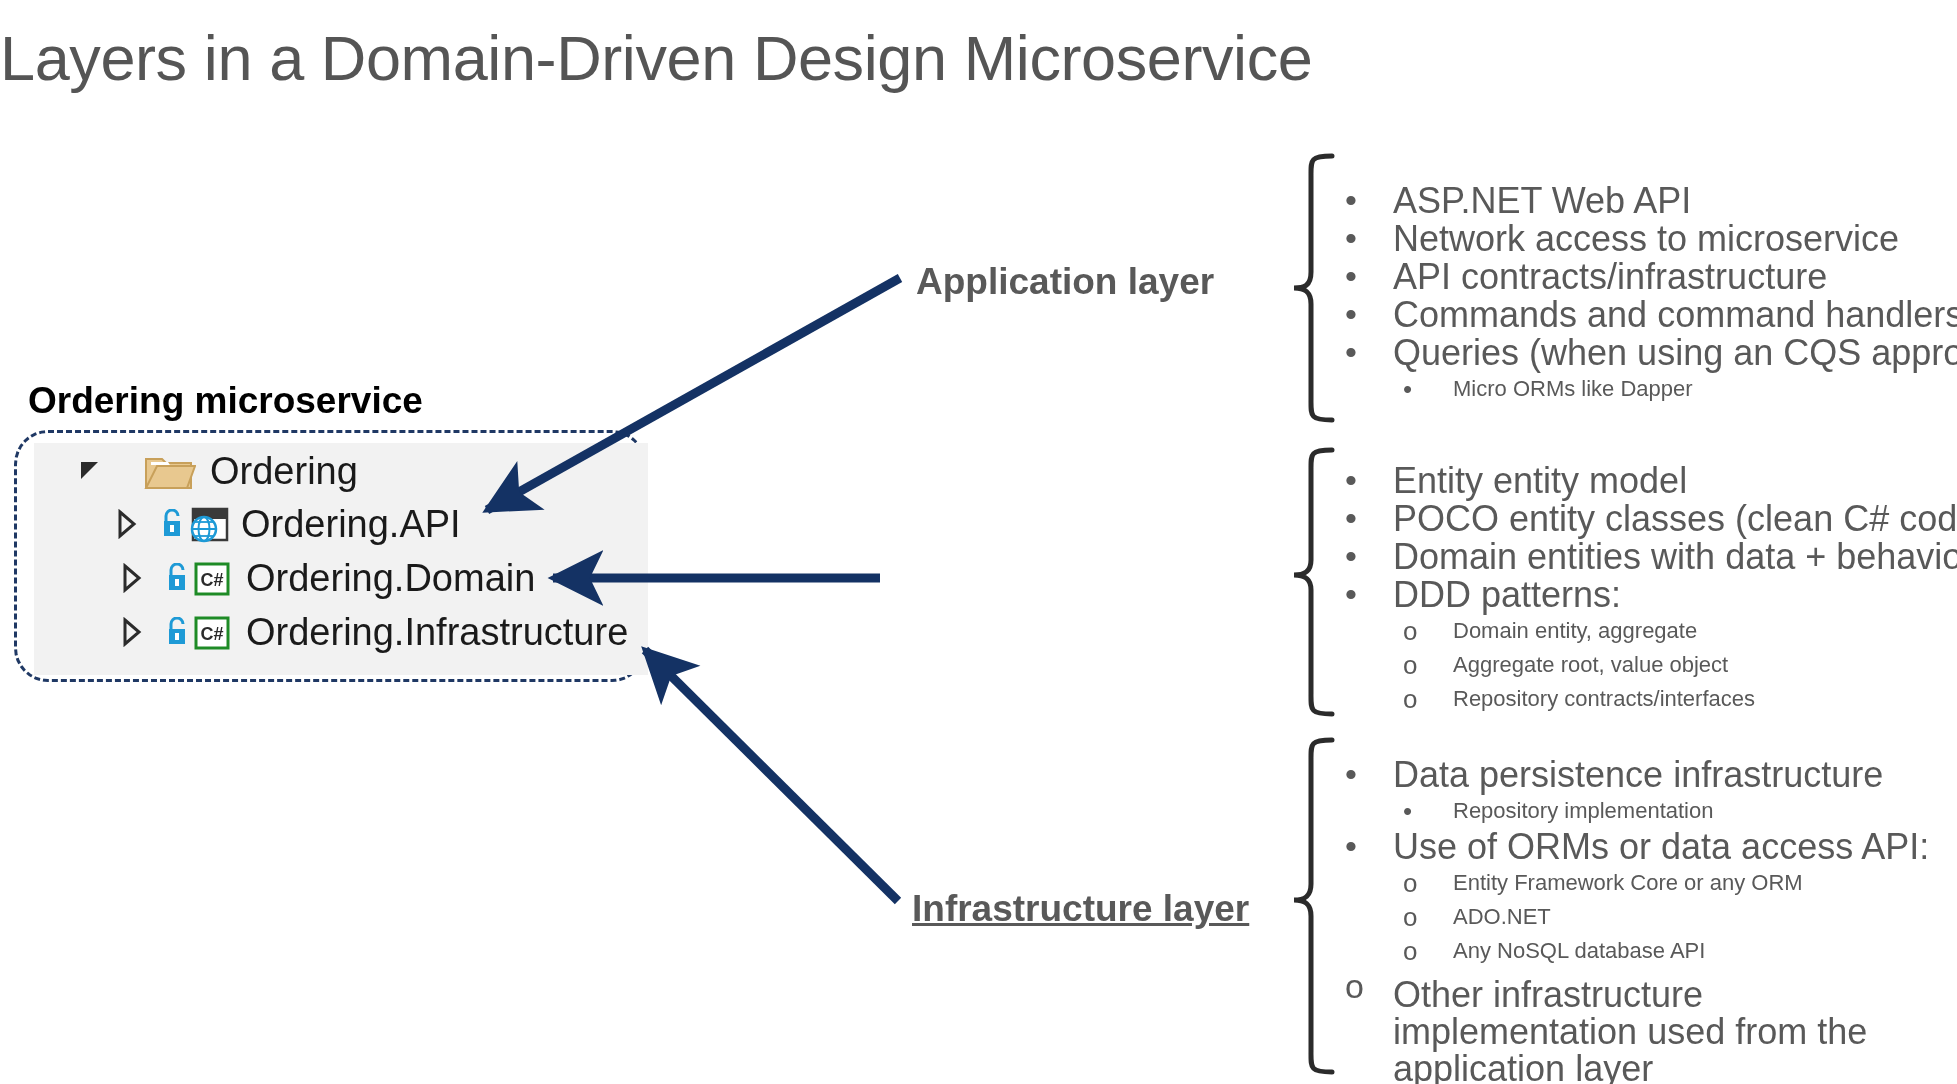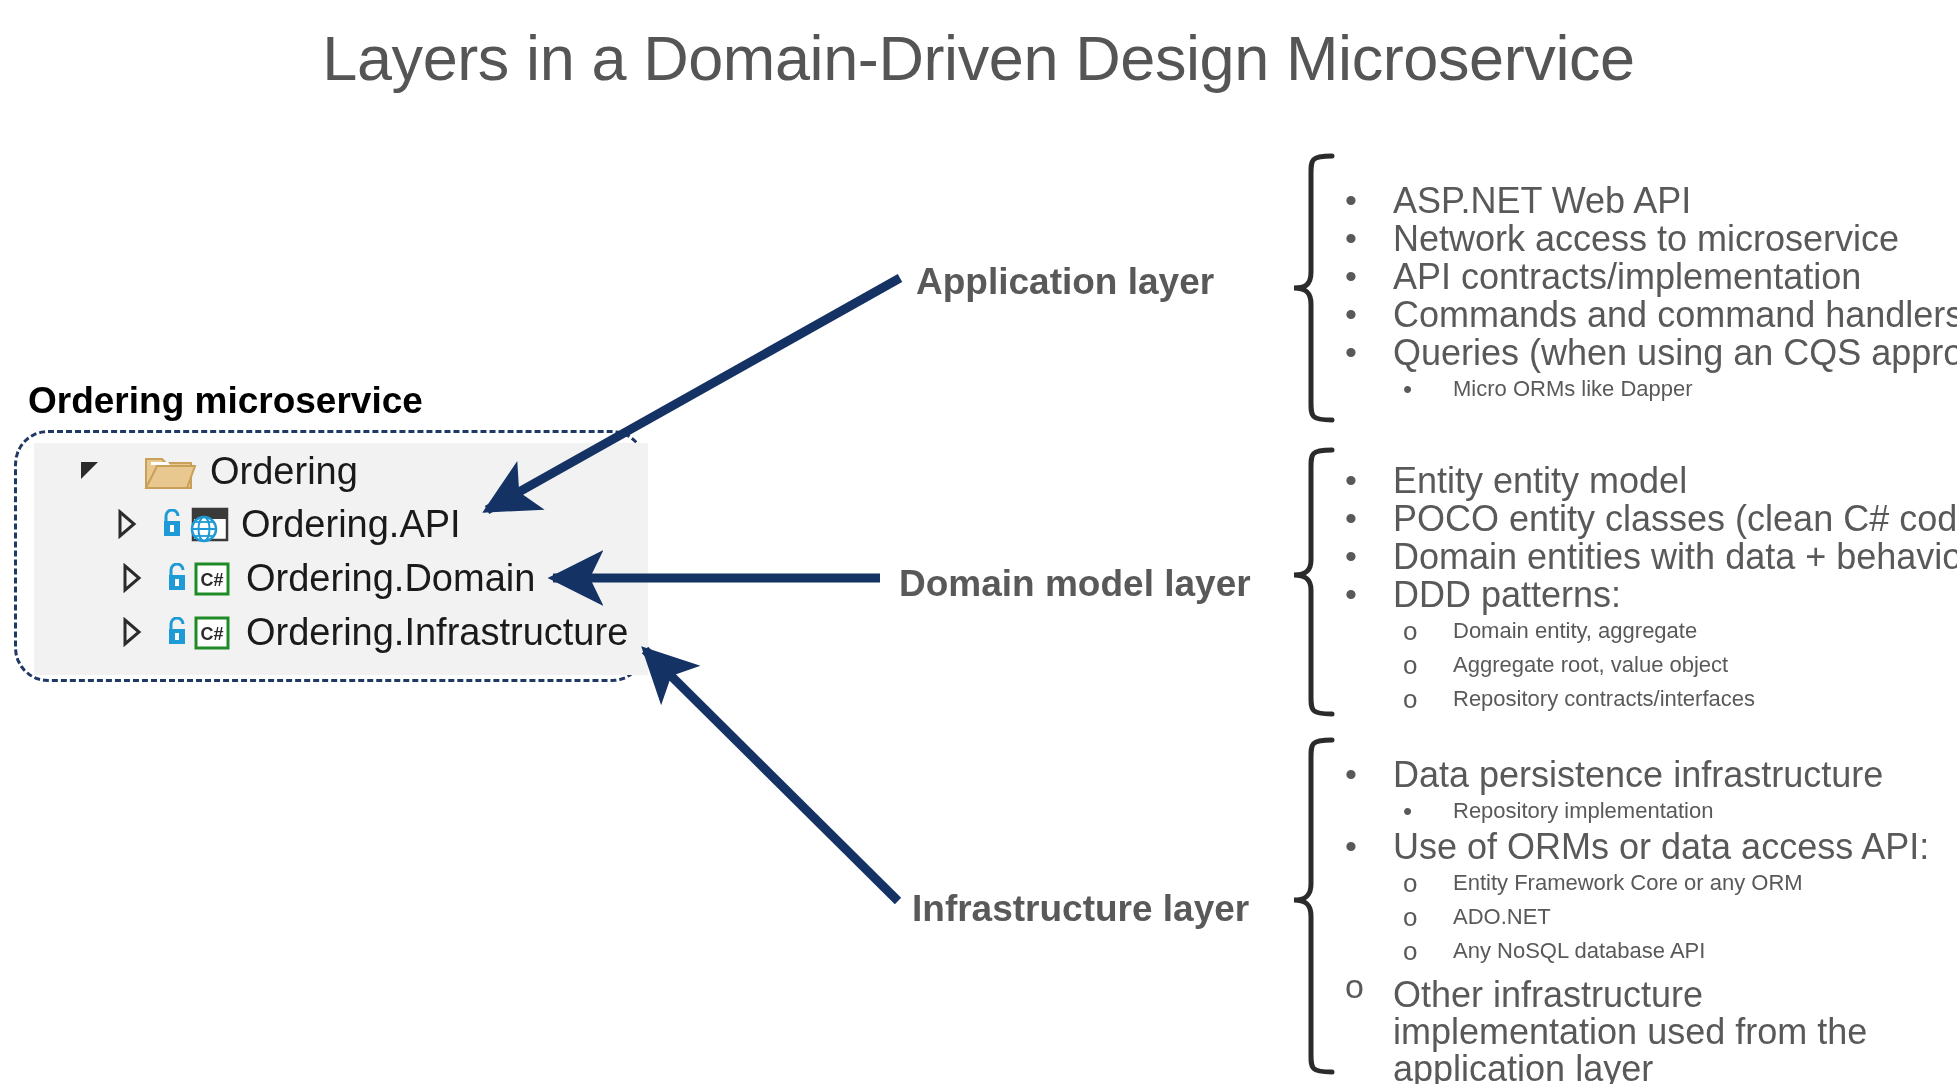--- a/index.html
+++ b/index.html
@@ -8,21 +8,20 @@
     background:#ffffff;
     font-family:"Liberation Sans","DejaVu Sans",sans-serif;
     overflow:hidden;
     position:relative;
   }
   #stage{position:absolute;left:0;top:0;width:1957px;height:1084px;}
 
   
   #title{
     position:absolute;left:0;top:22px;width:1957px;
-    text-align:center;
     font-size:63px;
     font-weight:400;
     color:#555555;
     letter-spacing:-0.4px;
     white-space:nowrap;
   }
 
   
   #se-caption{
     position:absolute;left:28px;top:380px;
@@ -196,22 +195,21 @@
     <span class="proj-ico">
       <svg width="40" height="38" viewBox="0 0 40 38">
         <rect x="4" y="4" width="32" height="30" fill="#ffffff" stroke="#1e8b26" stroke-width="3"></rect>
         <text x="20" y="26" font-family="Liberation Sans, sans-serif" font-size="18" font-weight="bold" fill="#2b2b2b" text-anchor="middle">C#</text>
       </svg>
     </span>
     <span class="tree-label">Ordering.Infrastructure</span>
   </div>
 
   <div class="layer-label" style="left:916px;top:261px;">Application layer</div>
-  <div class="layer-label" style="left:899px;top:563px;">Domain model layer</div>
-  <div class="layer-label" style="left:912px;top:888px;">Infrastructure layer</div>
+  <div class="layer-label" style="left:912px;top:888px;text-decoration:underline;">Infrastructure layer</div>
 
   <svg id="svg-overlay" viewBox="0 0 1957 1084">
     <defs>
       <marker id="ah" markerWidth="7" markerHeight="7" refX="5.6" refY="3.5" orient="auto" markerUnits="strokeWidth">
         <path d="M0,0.4 L6.2,3.5 L0,6.6 L1.5,3.5 Z" fill="#143264"></path>
       </marker>
     </defs>
 
     <line x1="900" y1="278" x2="487" y2="510" stroke="#143264" stroke-width="9" marker-end="url(#ah)"></line>
 
@@ -233,21 +231,21 @@
     <div class="bl l1">
       <span class="mk">•</span>
       <span class="tx">ASP.NET Web API</span>
     </div>
     <div class="bl l1">
       <span class="mk">•</span>
       <span class="tx">Network access to microservice</span>
     </div>
     <div class="bl l1">
       <span class="mk">•</span>
-      <span class="tx">API contracts/implementation</span>
+      <span class="tx">API contracts/infrastructure</span>
     </div>
     <div class="bl l1">
       <span class="mk">•</span>
       <span class="tx">Commands and command handlers</span>
     </div>
     <div class="bl l1">
       <span class="mk">•</span>
       <span class="tx">Queries (when using an CQS approach)</span>
     </div>
     <div class="bl l2">

